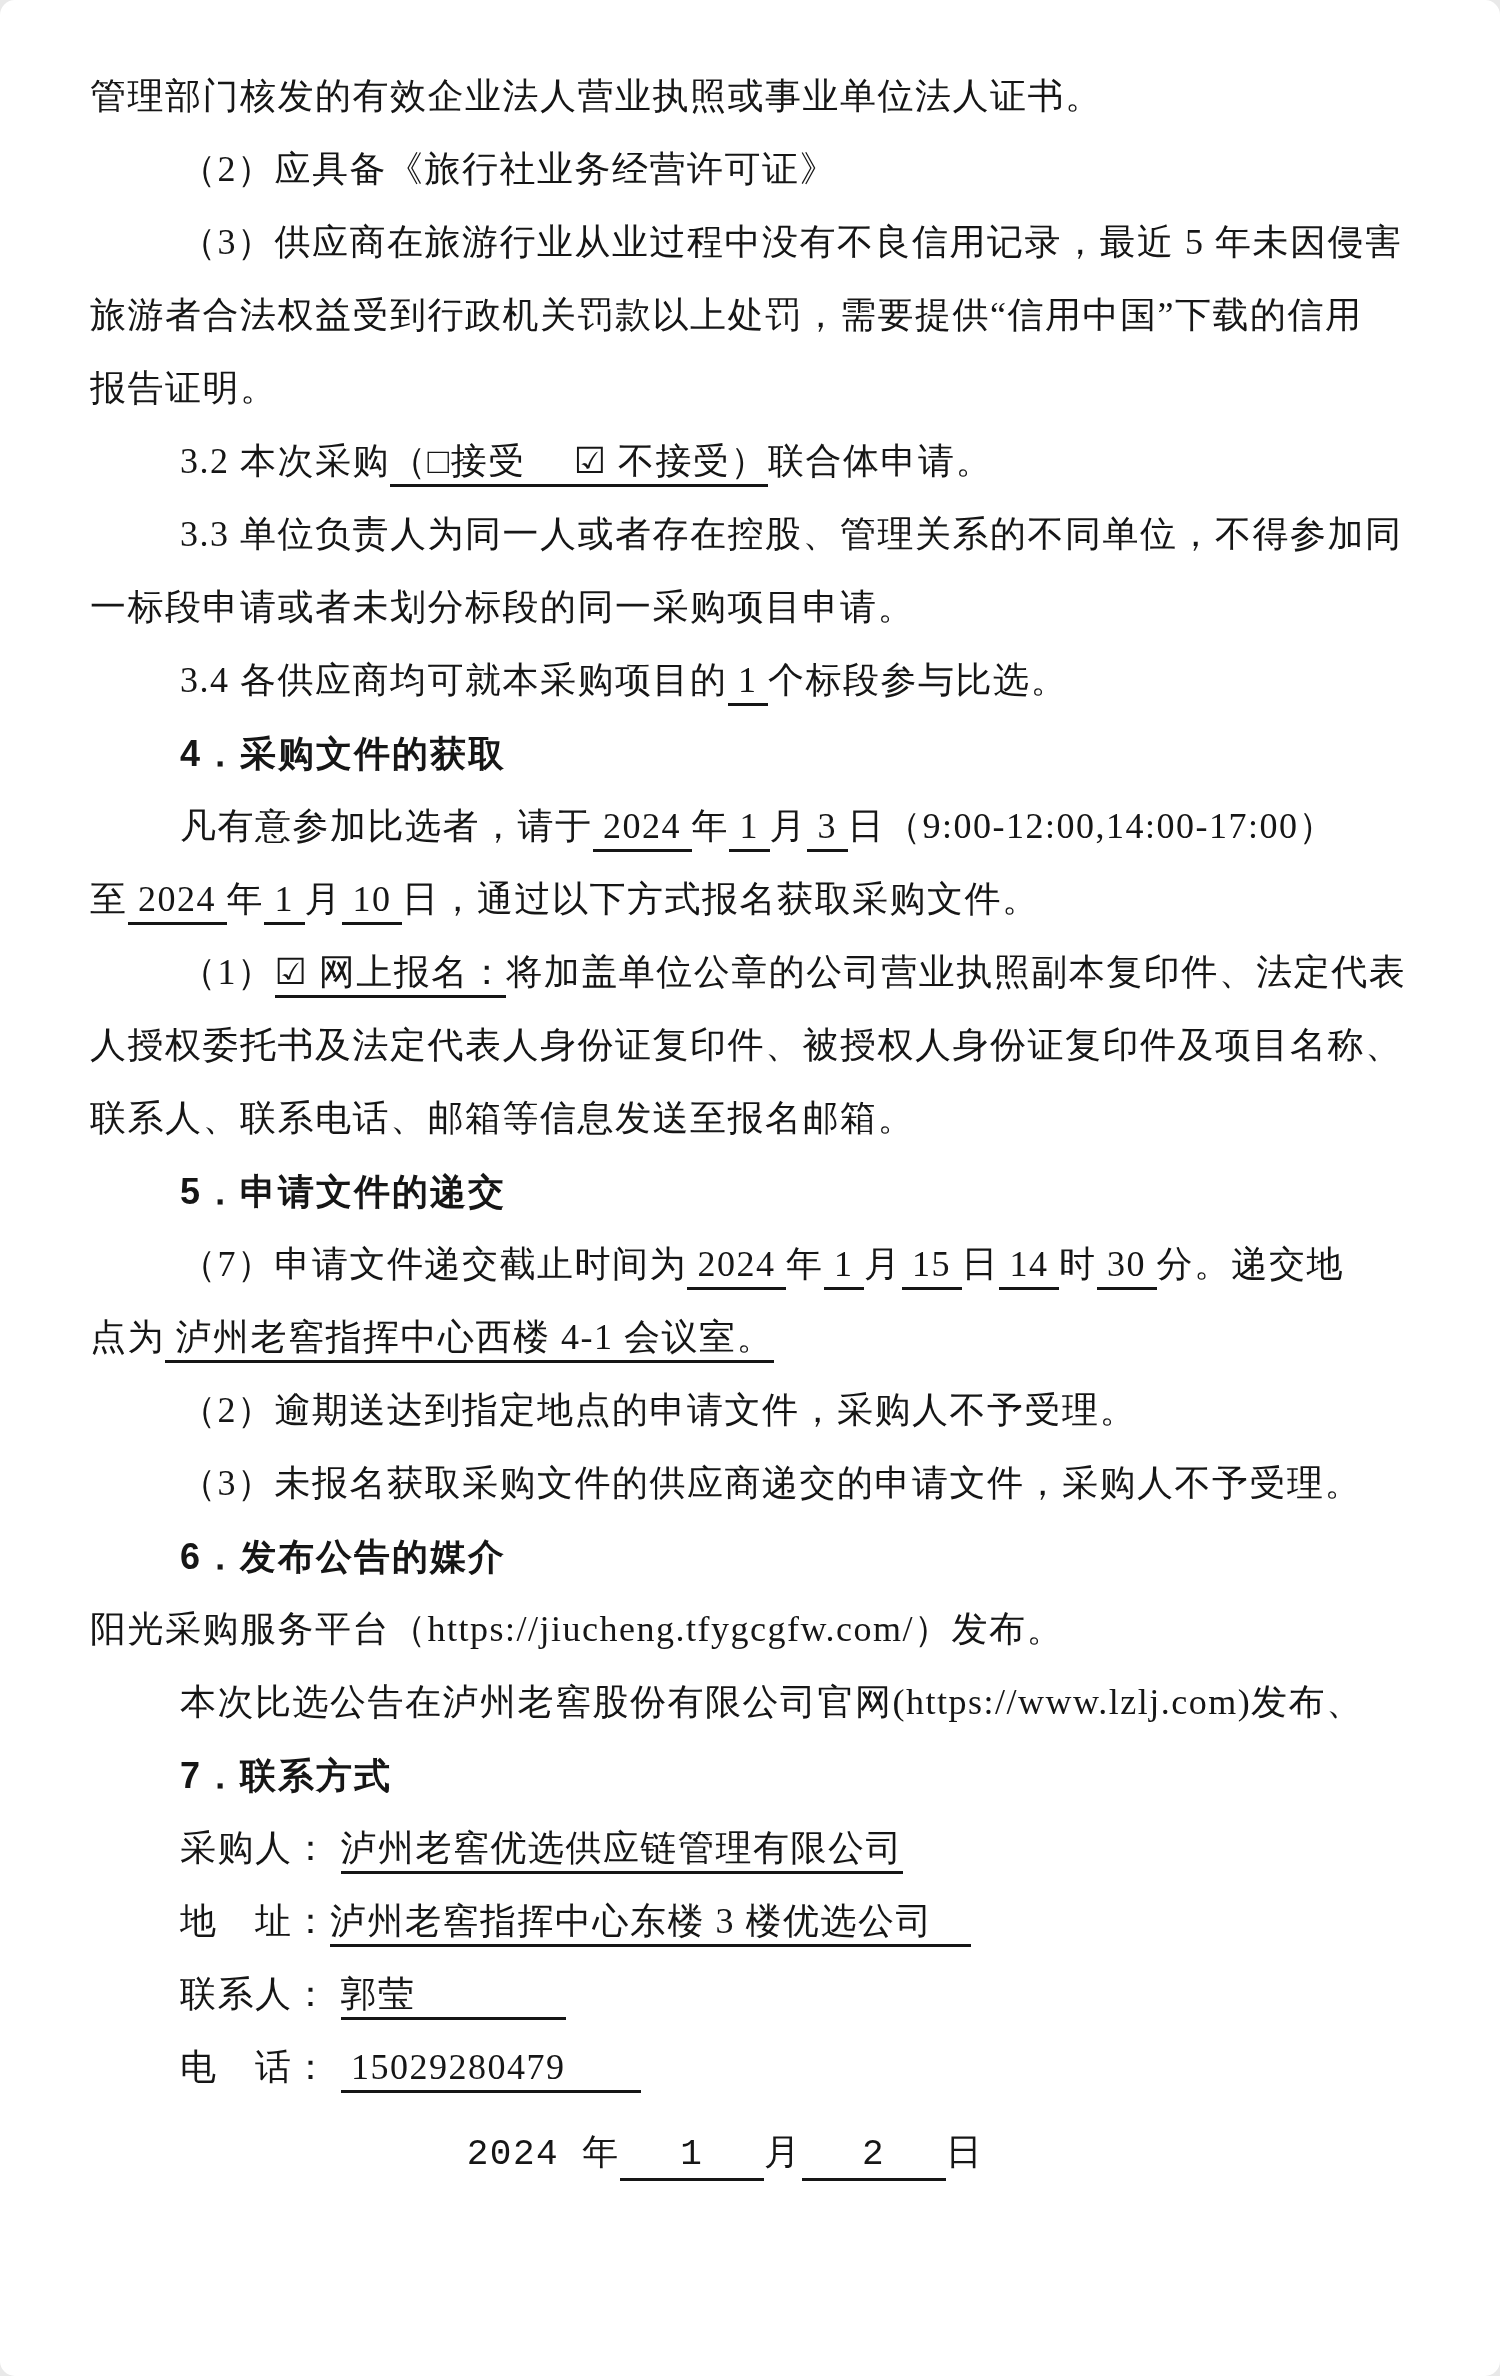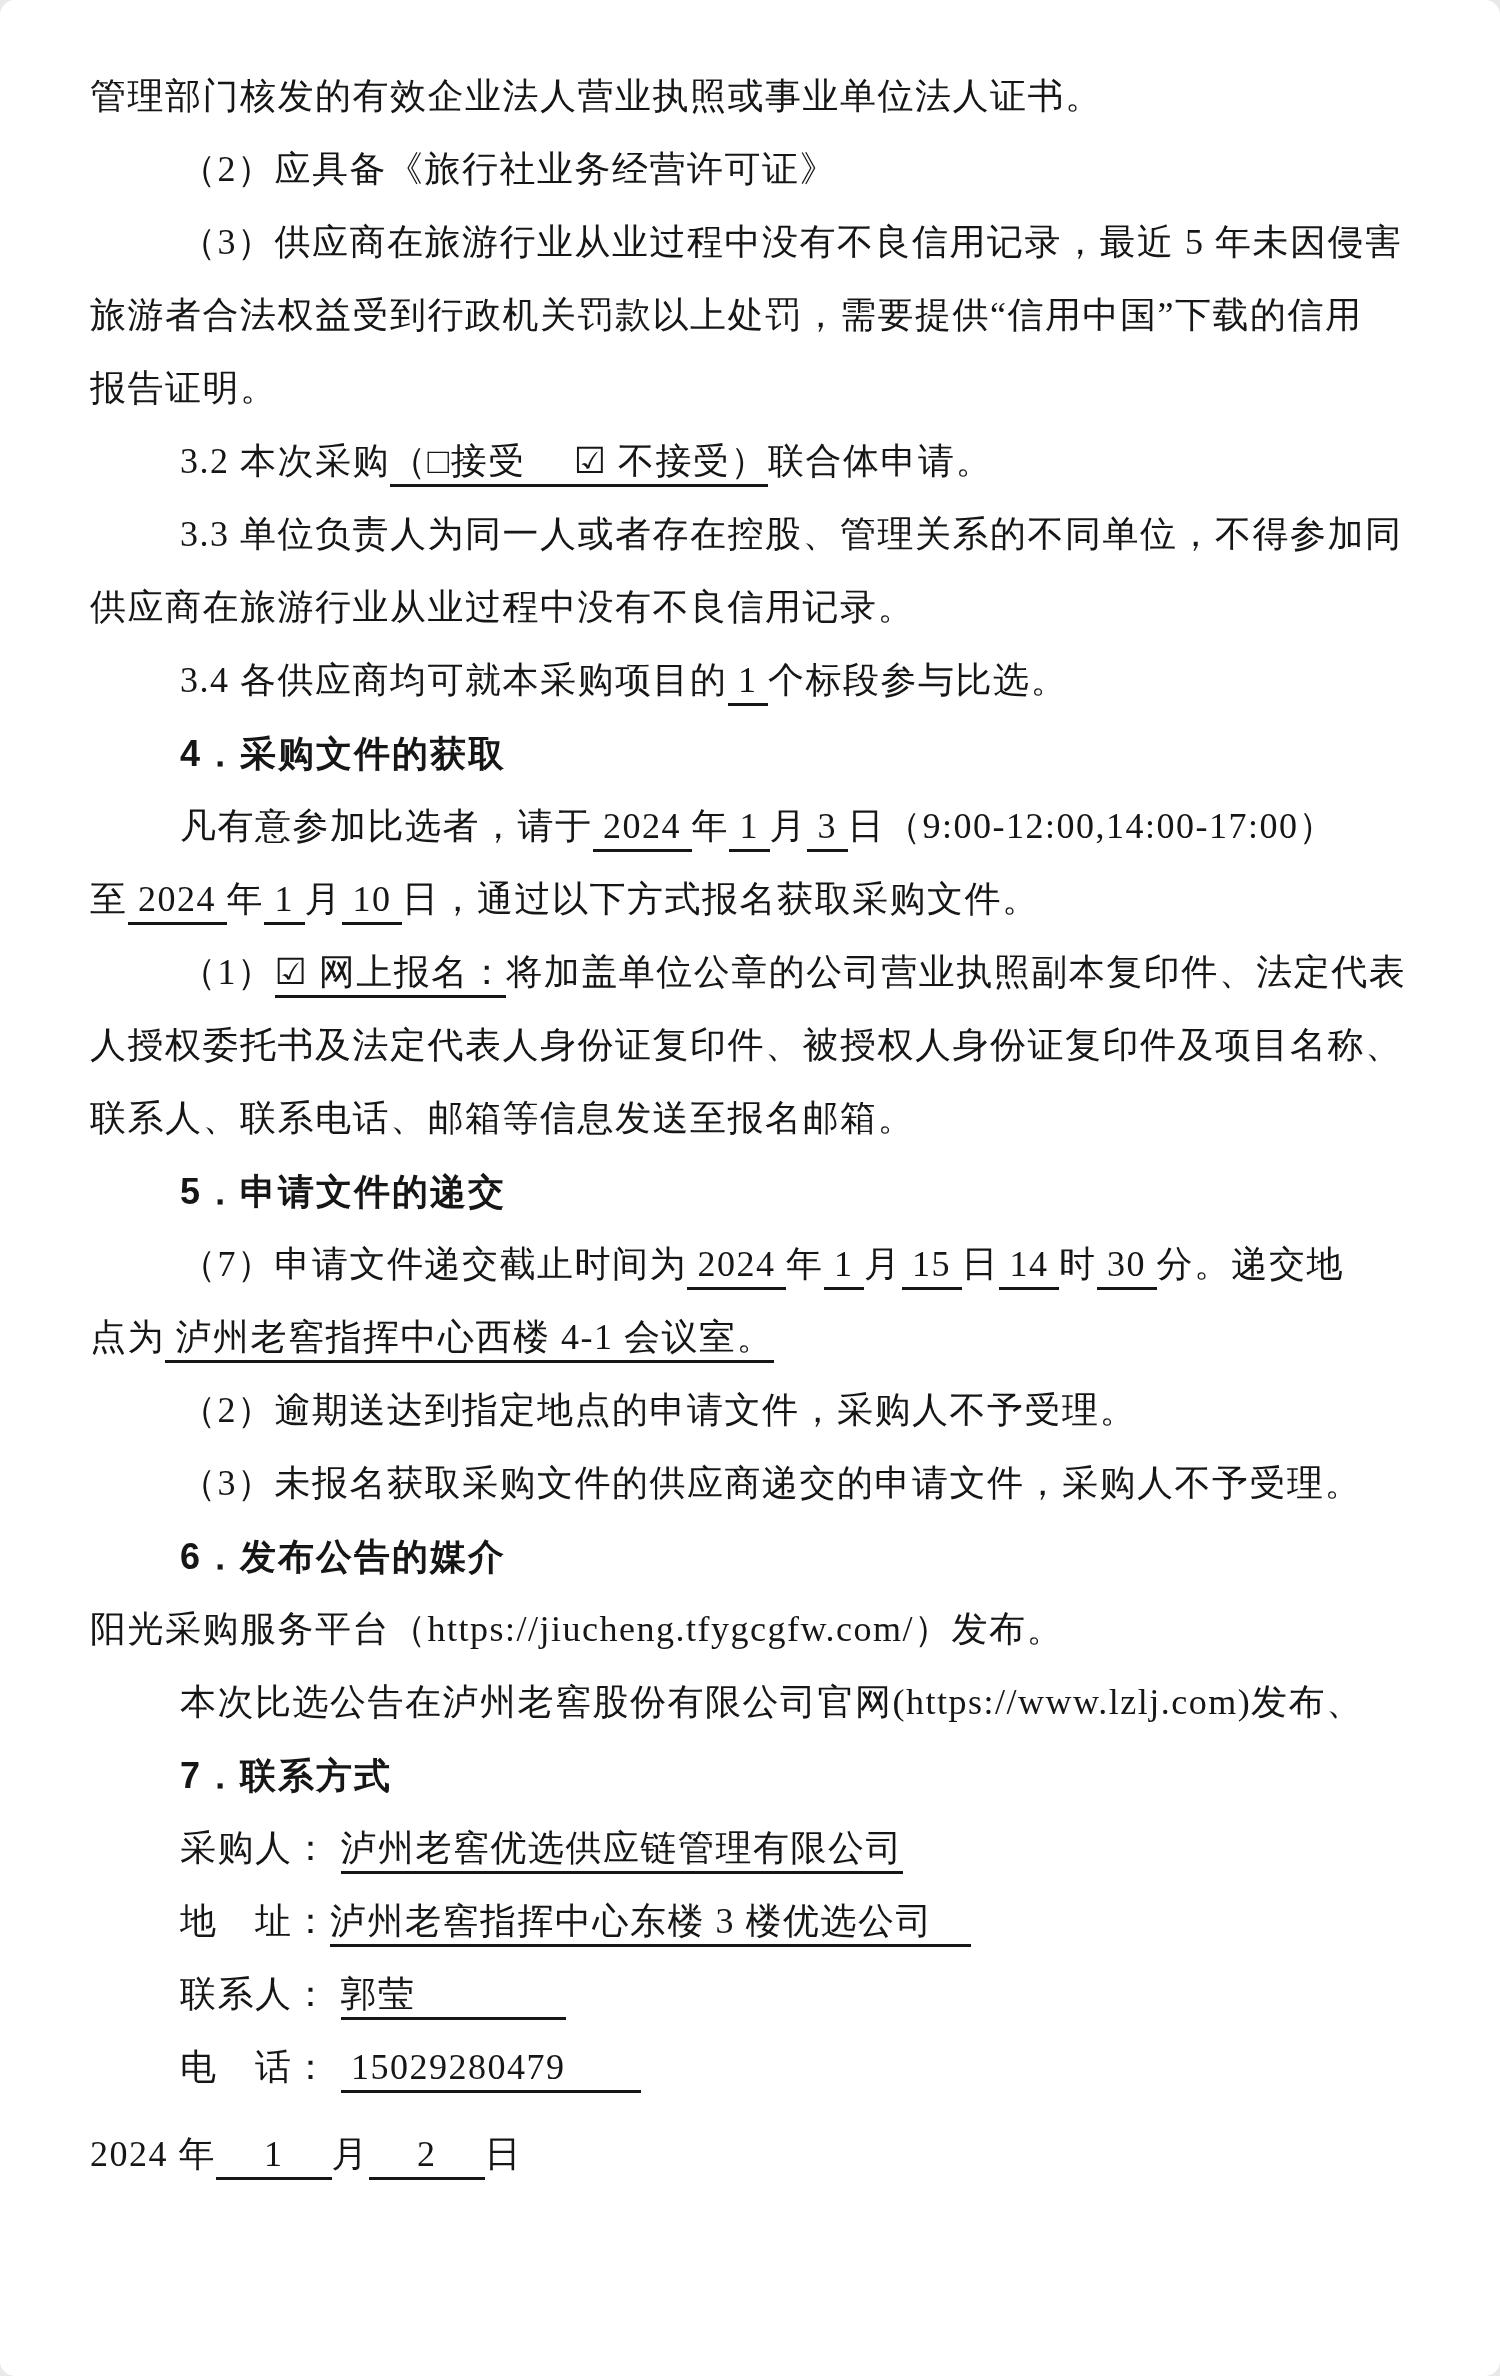--- a/index.html
+++ b/index.html
@@ -22,42 +22,43 @@
     line-height:73px;
     white-space:pre-wrap;
   }
   .line.indent{padding-left:90px;}
   .line.heading{
     font-weight:700;
     font-family:"Liberation Sans","DejaVu Sans",sans-serif;
     letter-spacing:2px;
   }
   .line.date{
-    text-align:left;
+    text-align:center;
     padding-right:62px;
     margin-top:14px;
+    font-family:Liberation Mono, monospace;
   }
   .u{
     border-bottom:3px solid #161616;
     padding-bottom:3px;
   }
 </style>
 </head>
 <body>
 
 <div class="page">
   <div>
       <div class="line"><span>管理部门核发的有效企业法人营业执照或事业单位法人证书。</span></div>
       <div class="line indent"><span>（2）应具备《旅行社业务经营许可证》</span></div>
       <div class="line indent"><span>（3）供应商在旅游行业从业过程中没有不良信用记录，最近 5 年未因侵害</span></div>
       <div class="line"><span>旅游者合法权益受到行政机关罚款以上处罚，需要提供“信用中国”下载的信用</span></div>
       <div class="line"><span>报告证明。</span></div>
       <div class="line indent"><span>3.2 本次采购</span><span class="u">（</span><span class="u">□</span><span class="u">接受　 </span><span class="u">☑</span><span class="u"> 不接受）</span><span>联合体申请。</span></div>
       <div class="line indent"><span>3.3 单位负责人为同一人或者存在控股、管理关系的不同单位，不得参加同</span></div>
-      <div class="line"><span>供应商在旅游行业从业过程中没有不良信用记录。</span></div>
+      <div class="line"><span>一标段申请或者未划分标段的同一采购项目申请。</span></div>
       <div class="line indent"><span>3.4 各供应商均可就本采购项目的</span><span class="u"> 1 </span><span>个标段参与比选。</span></div>
       <div class="line heading indent"><span>4．采购文件的获取</span></div>
       <div class="line indent"><span>凡有意参加比选者，请于</span><span class="u"> 2024 </span><span>年</span><span class="u"> 1 </span><span>月</span><span class="u"> 3 </span><span>日（9:00-12:00,14:00-17:00）</span></div>
       <div class="line"><span>至</span><span class="u"> 2024 </span><span>年</span><span class="u"> 1 </span><span>月</span><span class="u"> 10 </span><span>日，通过以下方式报名获取采购文件。</span></div>
       <div class="line indent"><span>（1）</span><span class="u">☑</span><span class="u"> 网上报名：</span><span>将加盖单位公章的公司营业执照副本复印件、法定代表</span></div>
       <div class="line"><span>人授权委托书及法定代表人身份证复印件、被授权人身份证复印件及项目名称、</span></div>
       <div class="line"><span>联系人、联系电话、邮箱等信息发送至报名邮箱。</span></div>
       <div class="line heading indent"><span>5．申请文件的递交</span></div>
       <div class="line indent"><span>（7）申请文件递交截止时间为</span><span class="u"> 2024 </span><span>年</span><span class="u"> 1 </span><span>月</span><span class="u"> 15 </span><span>日</span><span class="u"> 14 </span><span>时</span><span class="u"> 30 </span><span>分。递交地</span></div>
       <div class="line"><span>点为</span><span class="u"> 泸州老窖指挥中心西楼 4-1 会议室。</span></div>

